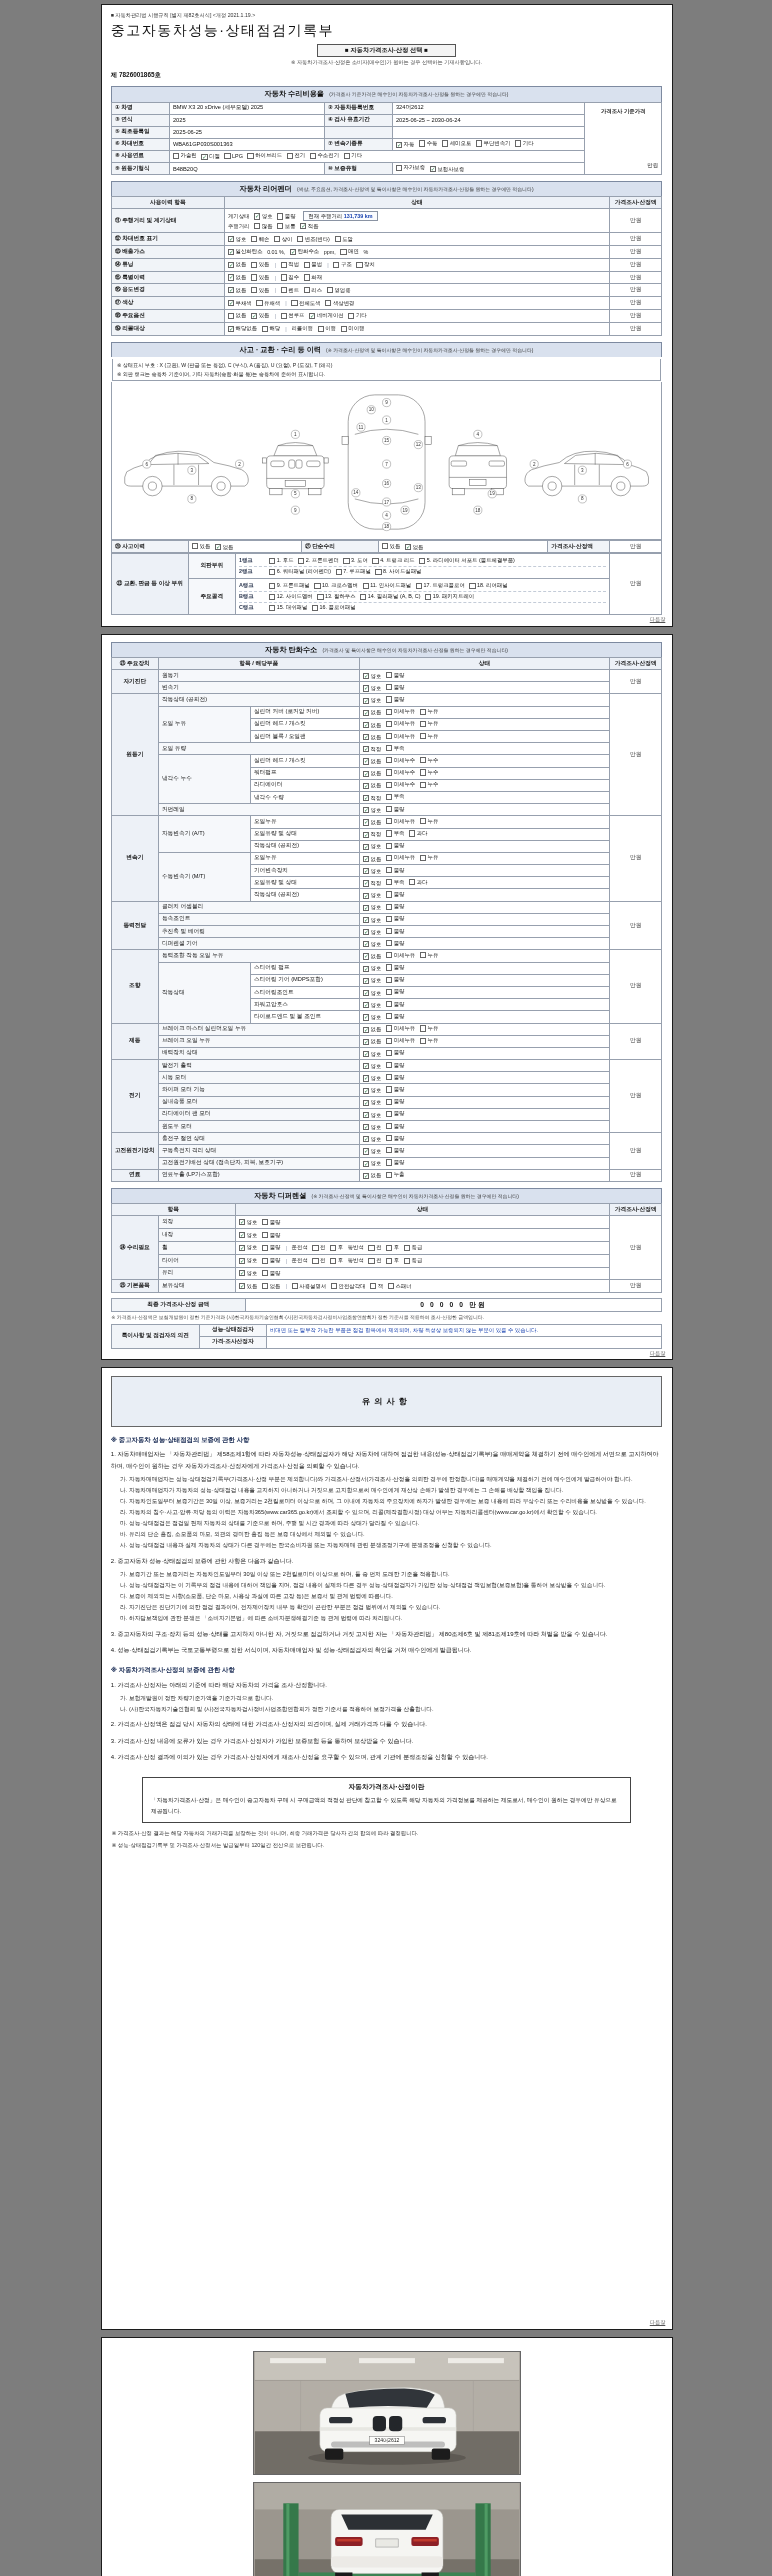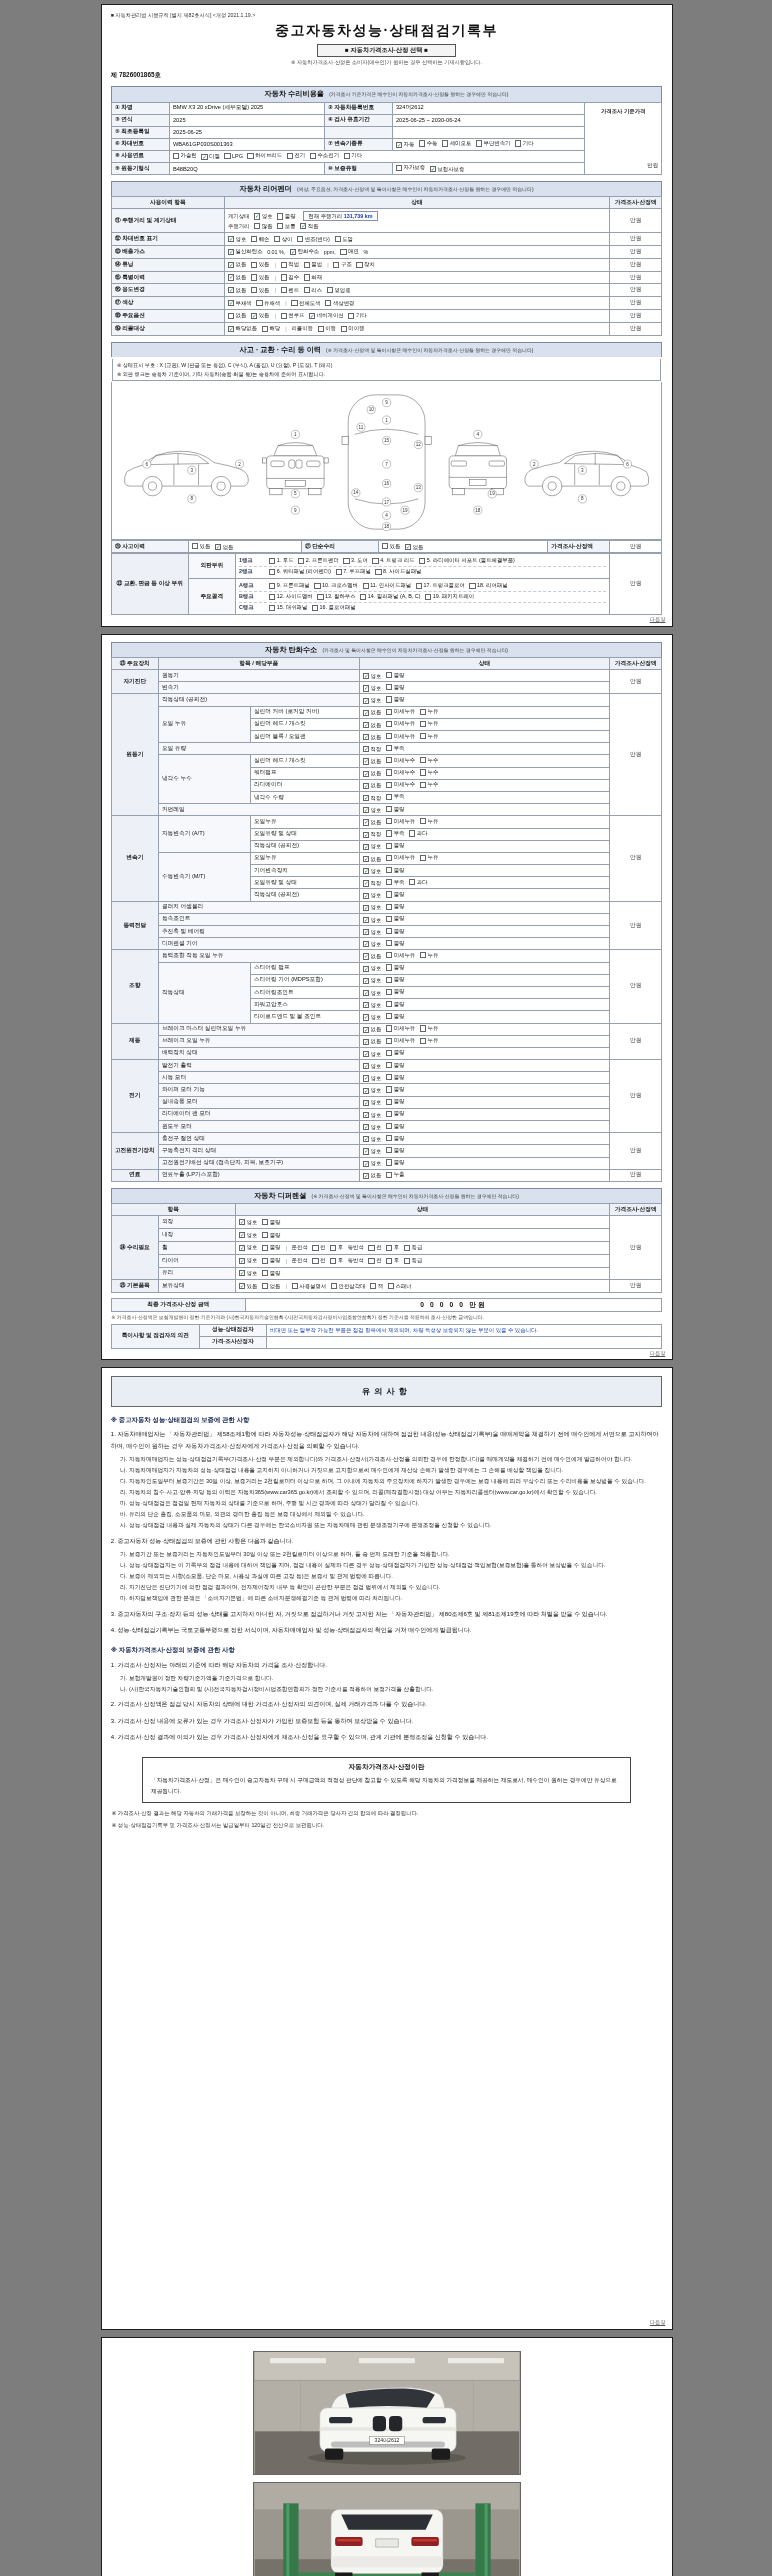--- a/index.html
+++ b/index.html
@@ -1,21 +1,21 @@
 <!DOCTYPE html>
 <html style="font-size:8.2px"><head>
 <meta charset="utf-8">
 <style>
 *{box-sizing:border-box;margin:0;padding:0}
 html,body{background:#7d7d7d}
 body{width:773px;font-family:"Liberation Sans","DejaVu Sans",sans-serif;color:#111}
 .canvas{width:773px;padding:4.1px 0 12.4px}
 .sheet{width:572px;margin:0 auto 7.2px;background:#fff;border:0.5px solid #1c1c1c;padding:7.2px 9.3px 10.3px;position:relative}
 .form-ref{font-size:5.2px;color:#333}
-.main-title{text-align:center;font-size:14px;font-weight:bold;letter-spacing:1.5px;margin-top:3.1px}
+.main-title{font-size:14px;font-weight:normal;letter-spacing:1.5px;margin-top:3.1px}
 .sub-title{width:139px;margin:4.1px auto 1.5px;text-align:center;font-size:6.2px;font-weight:bold;border:0.5px solid #555;padding:1px 0;background:#f4f4f4}
 .sub-note{text-align:center;font-size:5.2px;color:#444;margin-bottom:2.1px}
 .doc-no{font-size:6.4px;font-weight:bold;margin:5.2px 0 2.6px}
 .sec-head{background:#d9e1ee;border:0.5px solid #7d8aa0;border-bottom:0;text-align:center;font-weight:bold;font-size:7.2px;padding:2.1px 0;margin-top:6.2px}
 .sec-note{font-weight:normal;font-size:4.9px;color:#333;margin-left:3.1px}
 table.ftable{width:100%;border-collapse:collapse;font-size:5.7px;table-layout:fixed}
 .ftable th,.ftable td{border:0.5px solid #97a0ae;padding:1.5px 3.1px;vertical-align:middle;word-break:break-all}
 .ftable th{background:#edf1f7;font-weight:bold}
 .ftable td.lab{background:#f1f4f8;font-weight:bold}
 .ftable td.val{background:#fff}
@@ -42,21 +42,21 @@
 .rankline{display:flex;flex-wrap:wrap;align-items:center;padding:1.5px 0}
 .rankline+.rankline{border-top:0.5px dashed #c4ccd8}
 .rk{font-weight:bold;margin-right:6.2px;color:#2d3850;font-size:5.4px;flex:0 0 24px}
 .pname{text-align:center;background:#f6f8fb;font-weight:bold}
 .exlab{background:#edf1f7}
 .final-val{text-align:center;font-size:6.7px;font-weight:bold;letter-spacing:2.1px}
 .final-note{font-size:4.9px;color:#444;margin:1.5px 0.5px 4.1px}
 .op .who{background:#f6f8fb;font-weight:bold;text-align:center}
 .op .optext{font-size:5.4px}
 .notice-wrap{min-height:943px}
-.nt{text-align:center;font-size:8.2px;font-weight:bold;border:0.5px solid #666;background:#e9eef5;padding:9px;letter-spacing:4.1px;margin-bottom:8.2px}
+.nt{text-align:center;font-size:8.2px;font-weight:bold;border:0.5px solid #666;background:#e9eef5;padding:19px;letter-spacing:4.1px;margin-bottom:8.2px}
 .nhead{font-weight:bold;font-size:6.4px;margin:9.3px 0 4.1px;color:#10234d}
 .nitem{font-size:6px;line-height:1.95;margin:4.6px 0 1px}
 .nsub{font-size:5.7px;line-height:1.95;margin-left:9.3px;color:#222}
 .nbox{border:0.8px solid #444;margin:13.4px 31px 6.2px;padding:5.2px 8.2px}
 .nbox-t{font-weight:bold;font-size:6.7px;margin-bottom:3.1px;text-align:center}
 .nbox-b{font-size:5.7px;line-height:1.85}
 .nfoot{font-size:5.4px;margin:2.6px 1px;color:#333;line-height:1.7}
 .photo{display:block;margin:6.2px auto;border:0.5px solid #666;background:#a9a49c}
 </style>
 </head>

